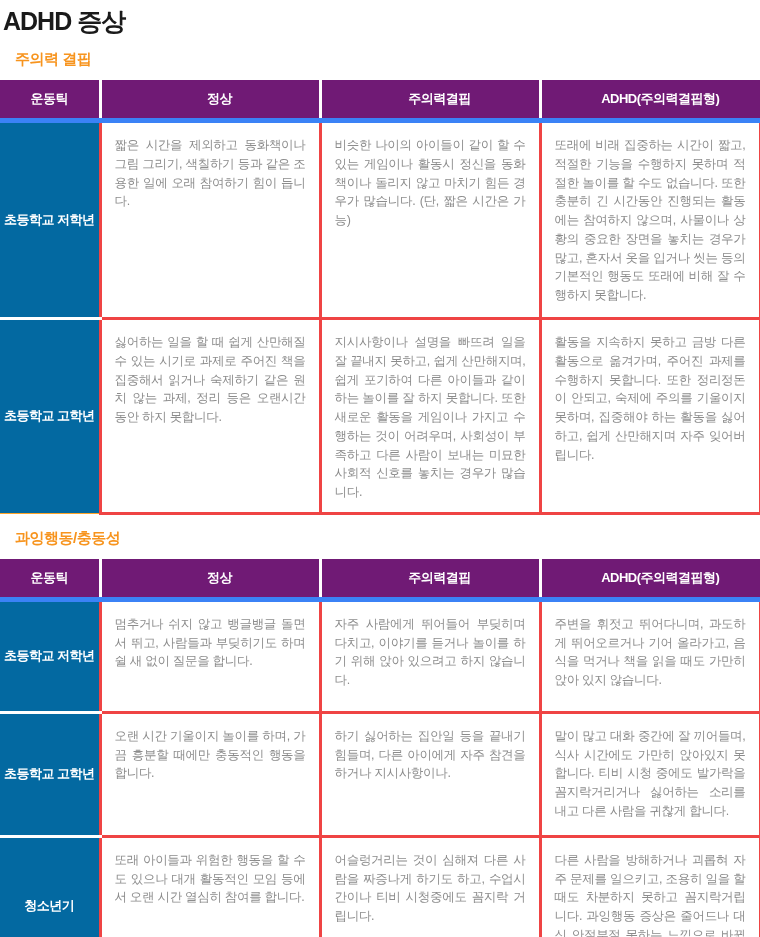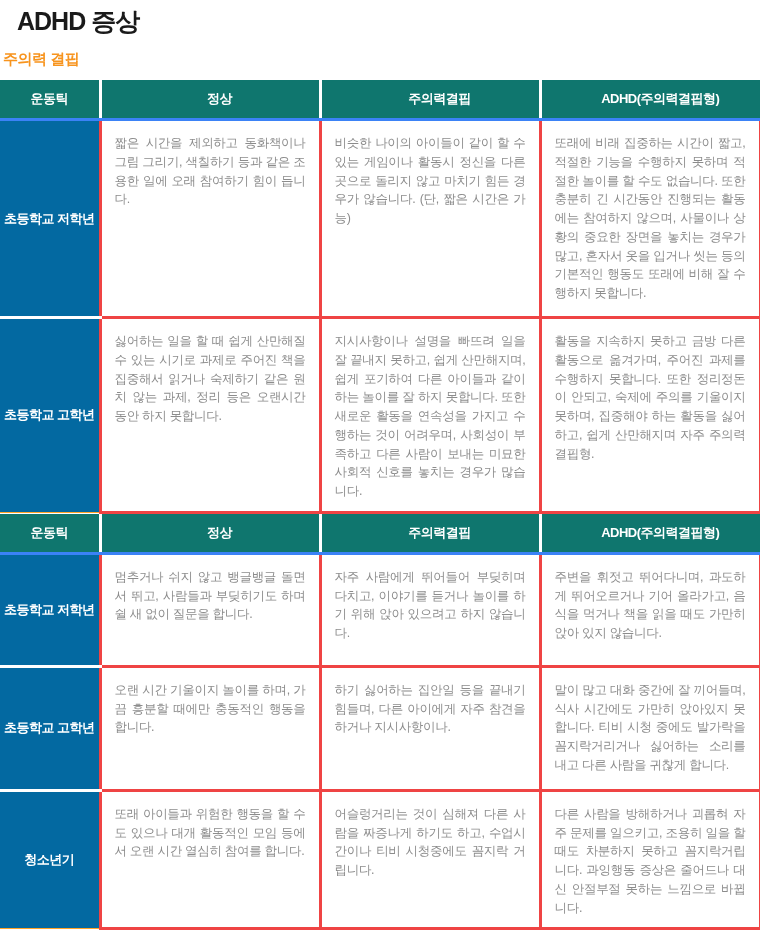--- a/index.html
+++ b/index.html
@@ -6,51 +6,51 @@
   body {
     width: 760px;
     height: 937px;
     background: #ffffff;
     overflow: hidden;
     font-family: "Liberation Sans", "DejaVu Sans", sans-serif;
   }
   .page { width: 760px; }
 
   .page-title {
-    margin: 6px 0 0 17px;
+    margin: 6px 0 0 3px;
     font-size: 25px;
     line-height: 30px;
     font-weight: bold;
     color: #1a1a1a;
     letter-spacing: -1px;
   }
 
   .section-title {
-    margin: 14px 0 12px 3px;
+    margin: 14px 0 12px 15px;
     font-size: 15px;
     line-height: 18px;
     font-weight: bold;
     color: #f7941e;
     letter-spacing: -0.5px;
   }
 
   table.symptom-table {
     border-collapse: collapse;
     table-layout: fixed;
     width: 760px;
   }
   table.symptom-table thead th {
-    background: #0f766e;
+    background: #701a75;
     color: #ffffff;
     font-size: 13px;
     font-weight: bold;
     height: 36px;
     text-align: center;
     letter-spacing: -0.5px;
-    border-bottom: 3px solid #3b82f6;
+    border-bottom: 5px solid #3b82f6;
   }
   table.symptom-table thead th + th {
     border-left: 3px solid #ffffff;
     padding-left: 20px;
   }
   table.symptom-table tbody th.row-label {
     background: #0369a1;
     color: #ffffff;
     font-size: 13px;
     font-weight: bold;
@@ -102,34 +102,35 @@
           <th>운동틱</th>
           <th>정상</th>
           <th>주의력결핍</th>
           <th>ADHD(주의력결핍형)</th>
         </tr>
       </thead>
       <tbody>
         <tr>
           <th class="row-label">초등학교 저학년</th>
           <td>짧은 시간을 제외하고 동화책이나 그림 그리기, 색칠하기 등과 같은 조용한 일에 오래 참여하기 힘이 듭니다.</td>
-          <td>비슷한 나이의 아이들이 같이 할 수 있는 게임이나 활동시 정신을 다른곳으로 돌리지 않고 마치기 힘든 경우가 않습니다. (단, 짧은 시간은 가능)</td>
+          <td>비슷한 나이의 아이들이 같이 할 수 있는 게임이나 활동시 정신을 동화책이나 돌리지 않고 마치기 힘든 경우가 많습니다. (단, 짧은 시간은 가능)</td>
           <td>또래에 비래 집중하는 시간이 짧고, 적절한 기능을 수행하지 못하며 적절한 놀이를 할 수도 없습니다. 또한 충분히 긴 시간동안 진행되는 활동에는 참여하지 않으며, 사물이나 상황의 중요한 장면을 놓치는 경우가 많고, 혼자서 옷을 입거나 씻는 등의 기본적인 행동도 또래에 비해 잘 수행하지 못합니다.</td>
         </tr>
         <tr>
           <th class="row-label">초등학교 고학년</th>
           <td>싫어하는 일을 할 때 쉽게 산만해질 수 있는 시기로 과제로 주어진 책을 집중해서 읽거나 숙제하기 같은 원치 않는 과제, 정리 등은 오랜시간 동안 하지 못합니다.</td>
-          <td>지시사항이나 설명을 빠뜨려 일을 잘 끝내지 못하고, 쉽게 산만해지며, 쉽게 포기하여 다른 아이들과 같이 하는 놀이를 잘 하지 못합니다. 또한 새로운 활동을 연속성을 가지고 수행하는 것이 어려우며, 사회성이 부족하고 다른 사람이 보내는 미묘한 사회적 신호를 놓치는 경우가 많습니다.</td>
-          <td>활동을 지속하지 못하고 금방 다른 활동으로 옮겨가며, 주어진 과제를 수행하지 못합니다. 또한 정리정돈이 안되고, 숙제에 주의를 기울이지 못하며, 집중해야 하는 활동을 싫어하고, 쉽게 산만해지며 자주 주의력결핍형.</td>
+          <td>지시사항이나 설명을 빠뜨려 일을 잘 끝내지 못하고, 쉽게 산만해지며, 쉽게 포기하여 다른 아이들과 같이 하는 놀이를 잘 하지 못합니다. 또한 새로운 활동을 게임이나 가지고 수행하는 것이 어려우며, 사회성이 부족하고 다른 사람이 보내는 미묘한 사회적 신호를 놓치는 경우가 많습니다.</td>
+          <td>활동을 지속하지 못하고 금방 다른 활동으로 옮겨가며, 주어진 과제를 수행하지 못합니다. 또한 정리정돈이 안되고, 숙제에 주의를 기울이지 못하며, 집중해야 하는 활동을 싫어하고, 쉽게 산만해지며 자주 잊어버립니다.</td>
         </tr>
       </tbody>
     </table>
   </section>
 
   <section>
+    <h2 class="section-title">과잉행동/충동성</h2>
     <table class="symptom-table t2">
       <colgroup>
         <col style="width:100px">
           <col style="width:220px">
           <col style="width:220px">
           <col style="width:220px">
       </colgroup>
       <thead>
         <tr>
           <th>운동틱</th>

